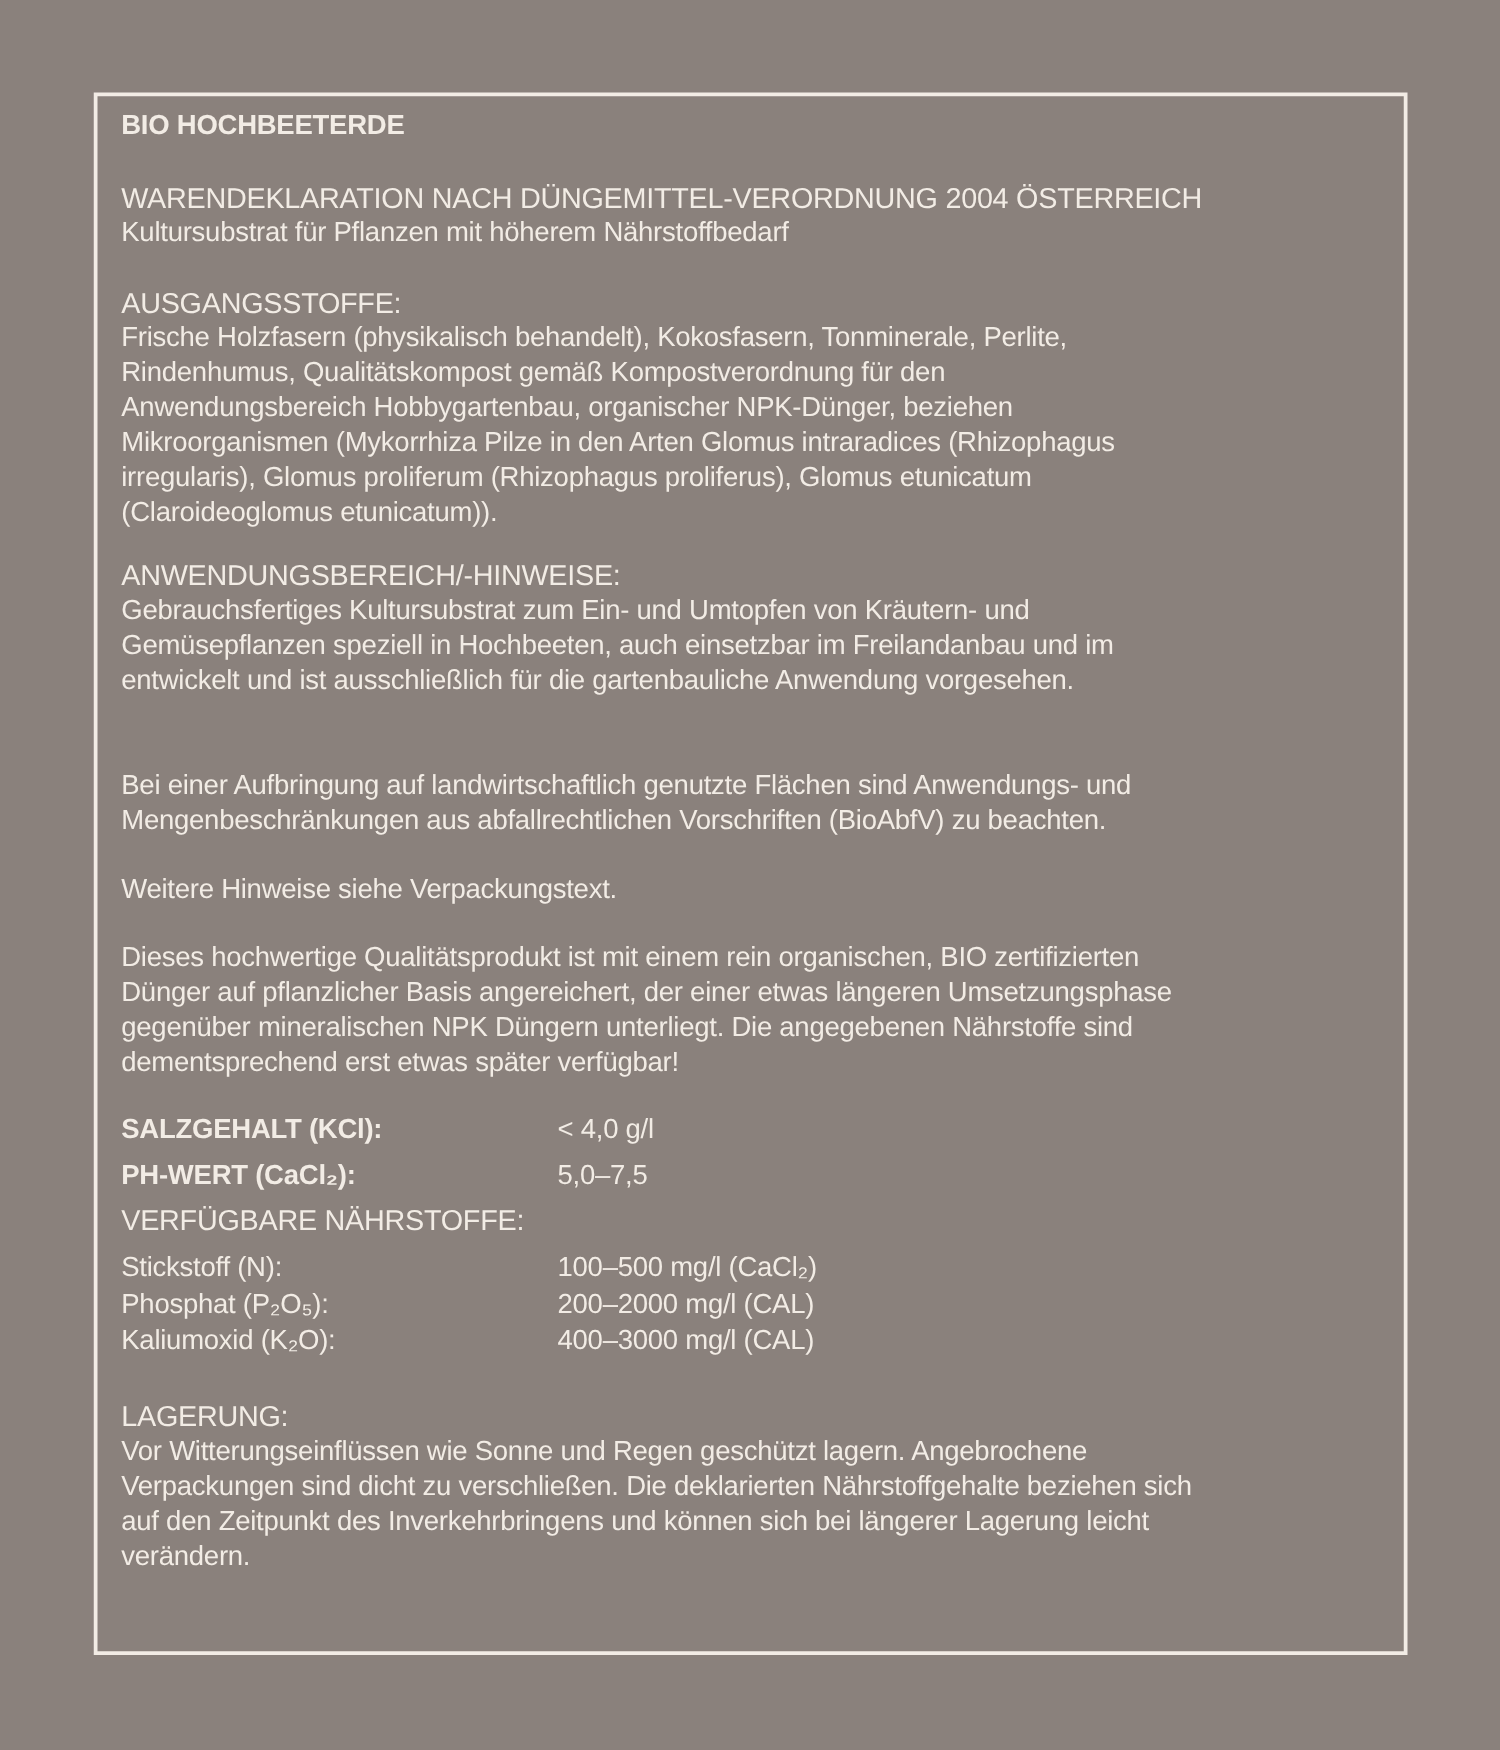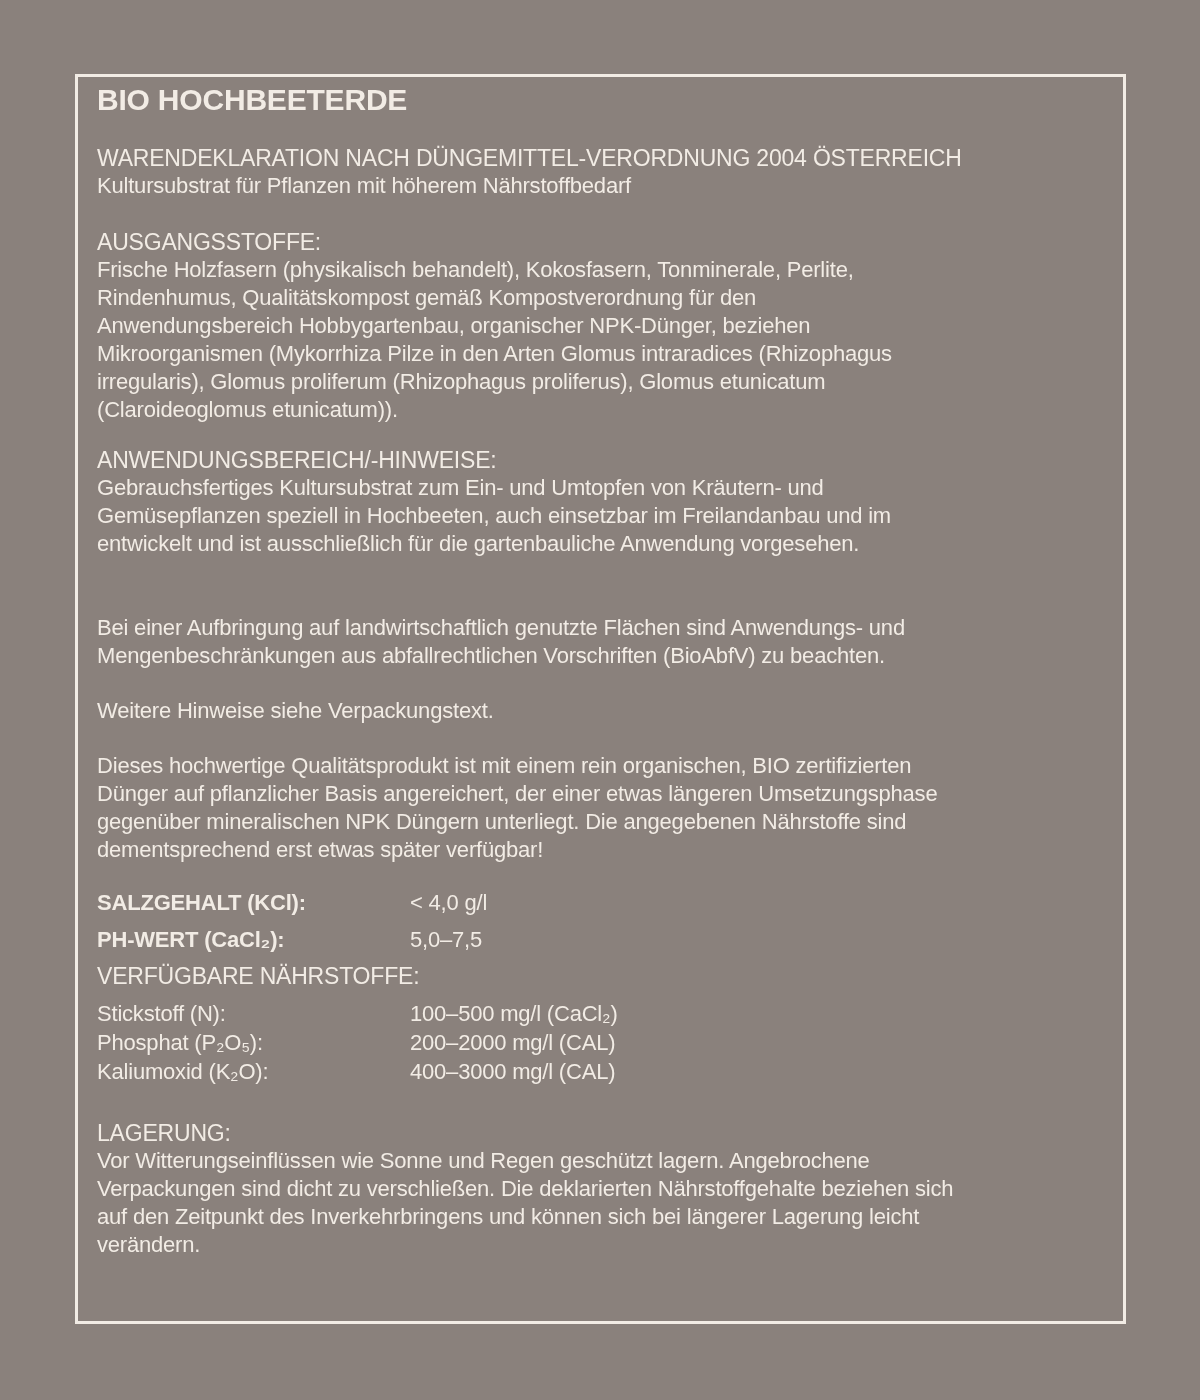--- a/index.html
+++ b/index.html
@@ -30,24 +30,24 @@
     line-height: 28px;
     letter-spacing: -0.2px;
   }
   .h {
     font-weight: normal;
     font-size: 23px;
     line-height: 28px;
   }
   .title-text {
     font-weight: bold;
-    font-size: 30px;
+    font-size: 22px;
   }
   .line { min-height: 28px; }
-  .row { display: flex; align-items: flex-end; }
+  .row { display: flex; align-items: flex-end; gap: 36px; }
   .rowlabel { flex: 0 0 313px; width: 313px; }
   .rowvalue { flex: 1 1 auto; }
   .bold { font-weight: bold; }
   .nrow { height: 29px; line-height: 29px; }
 </style>
 </head>
 <body>
 
 <div class="page">
   <div class="frame"></div>

